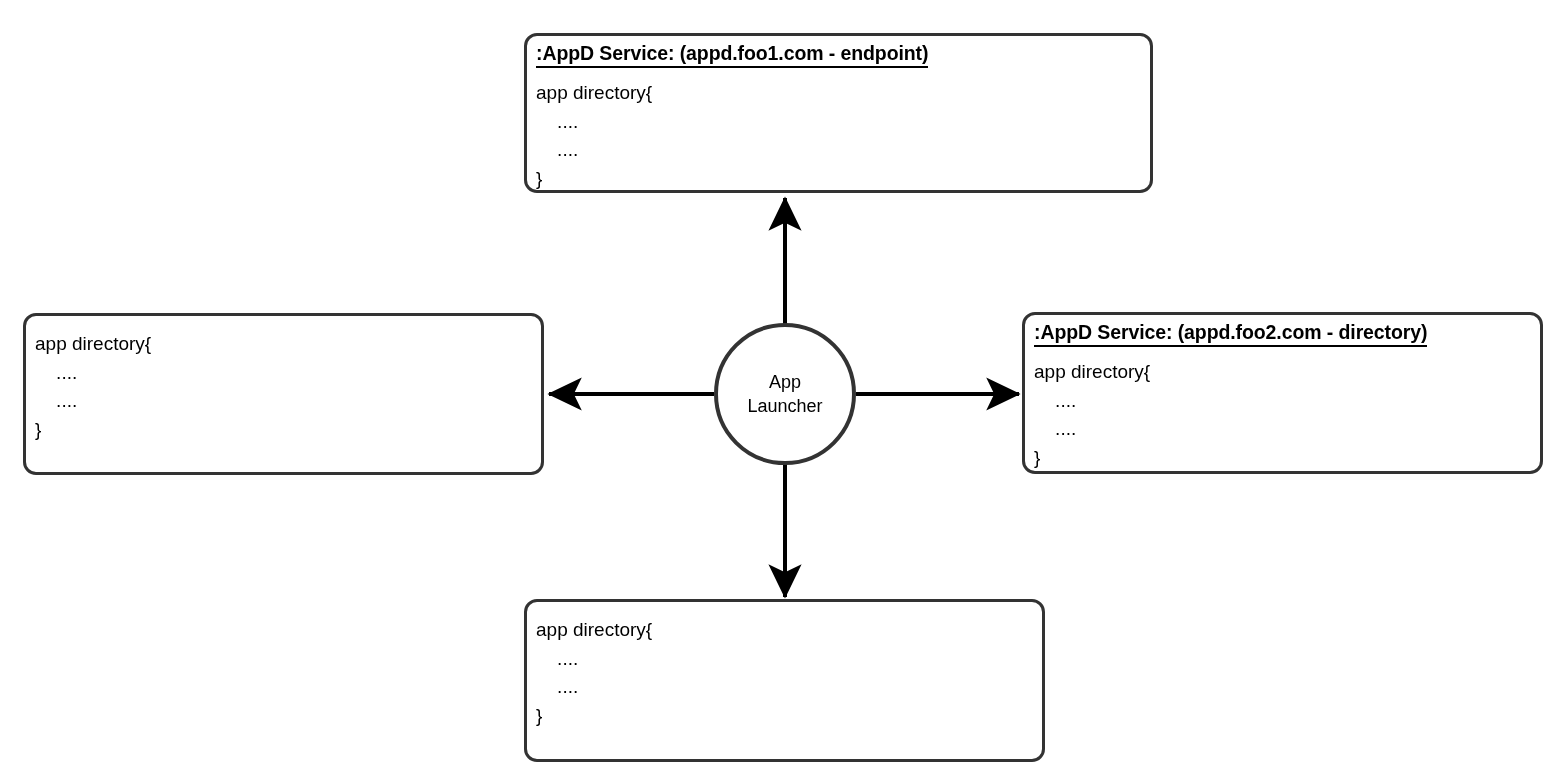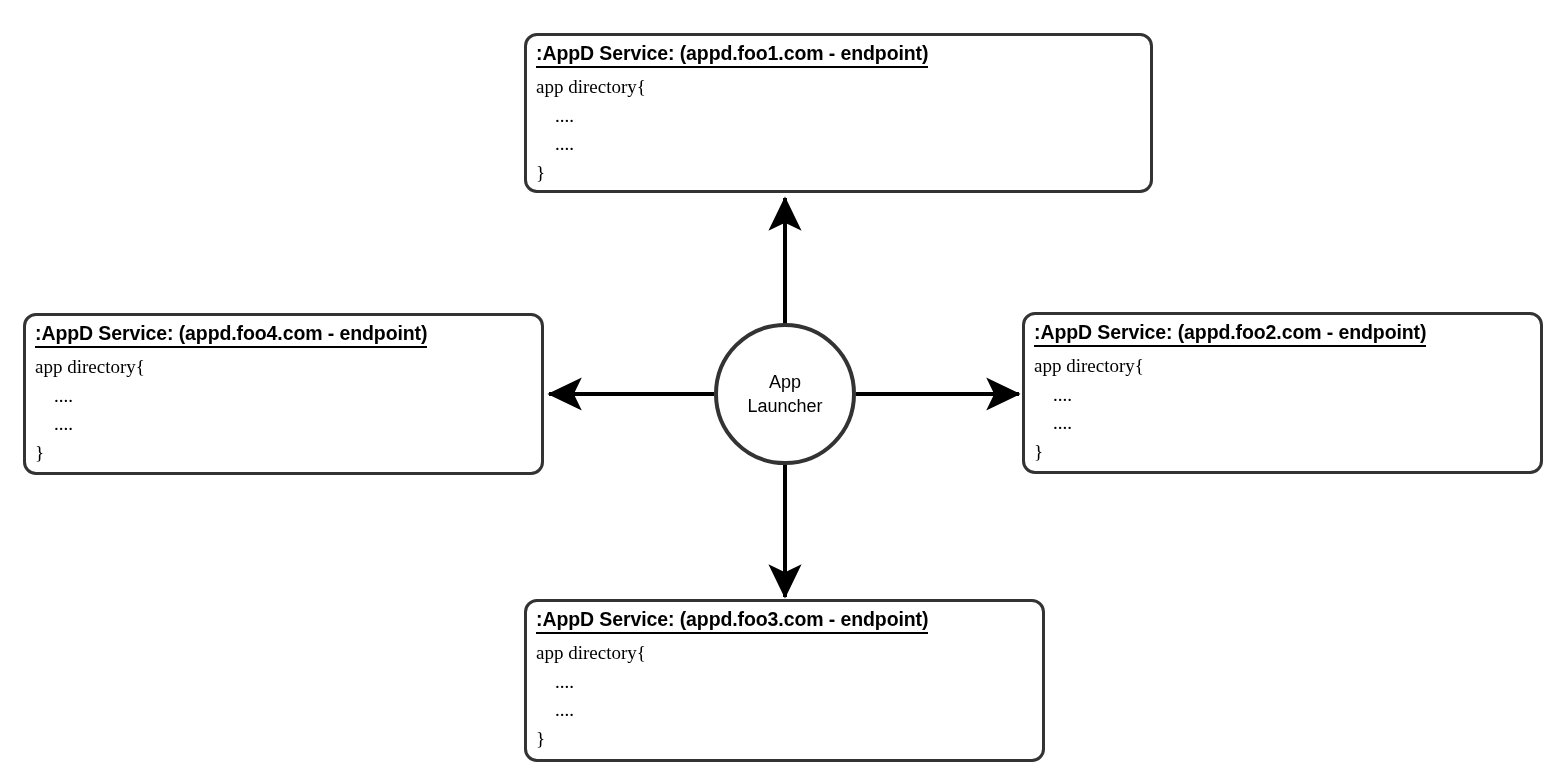--- a/index.html
+++ b/index.html
@@ -39,22 +39,21 @@
     color: #000000;
     letter-spacing: -0.1px;
     line-height: 26px;
     white-space: nowrap;
     display: inline-block;
     border-bottom: 2.5px solid #000000;
     padding-bottom: 0px;
     margin-bottom: 1px;
   }
   .node-body {
-    margin-top: 4px;
-    font-family: Liberation Serif, serif;
+    margin-top: 10px;
   }
   .body-line {
     font-size: 19px;
     color: #000000;
     line-height: 28.5px;
     white-space: pre;
   }
   .circle-node {
     position: absolute;
     box-sizing: border-box;
@@ -98,41 +97,39 @@
     <div class="node-title">:AppD Service: (appd.foo1.com - endpoint)</div>
     <div class="node-body">
       <div class="body-line">app directory{</div>
       <div class="body-line">    ....</div>
       <div class="body-line">    ....</div>
       <div class="body-line">}</div>
     </div>
   </div>
 
   <div class="node-box" style="left:23px; top:313px; width:521px; height:162px;">
-    <div class="node-title">:AppD Service: (appd.foo4.com - endpoint)</div>
     <div class="node-body">
       <div class="body-line">app directory{</div>
       <div class="body-line">    ....</div>
       <div class="body-line">    ....</div>
       <div class="body-line">}</div>
     </div>
   </div>
 
   <div class="node-box" style="left:1022px; top:312px; width:521px; height:162px;">
-    <div class="node-title">:AppD Service: (appd.foo2.com - endpoint)</div>
+    <div class="node-title">:AppD Service: (appd.foo2.com - directory)</div>
     <div class="node-body">
       <div class="body-line">app directory{</div>
       <div class="body-line">    ....</div>
       <div class="body-line">    ....</div>
       <div class="body-line">}</div>
     </div>
   </div>
 
   <div class="node-box" style="left:524px; top:599px; width:521px; height:163px;">
-    <div class="node-title">:AppD Service: (appd.foo3.com - endpoint)</div>
     <div class="node-body">
       <div class="body-line">app directory{</div>
       <div class="body-line">    ....</div>
       <div class="body-line">    ....</div>
       <div class="body-line">}</div>
     </div>
   </div>
 
   <div class="circle-node" style="left:714px; top:323px; width:142px; height:142px;">
     <div class="circle-label">App

